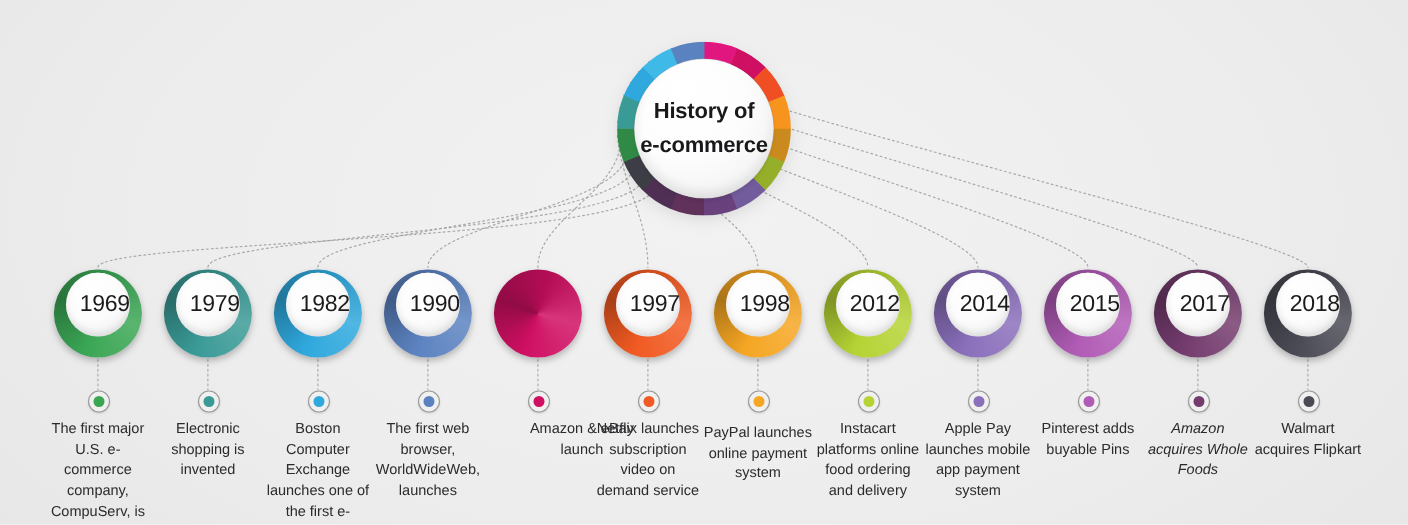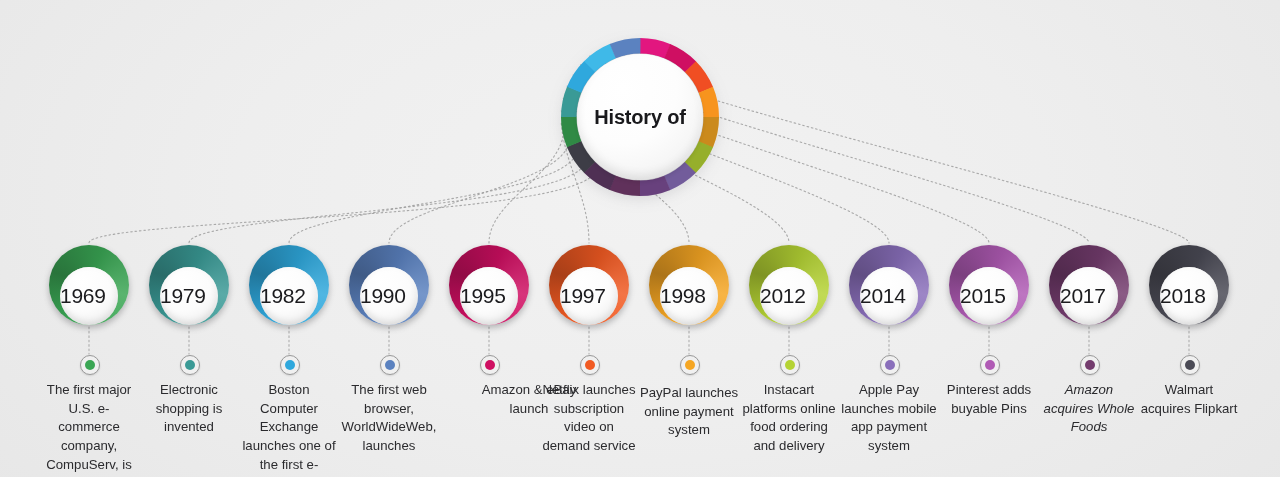--- a/index.html
+++ b/index.html
@@ -37,24 +37,24 @@
   
   .node{position:absolute;width:80px;height:80px;}
   .node-shadow{
     position:absolute;left:3px;top:6px;width:74px;height:74px;border-radius:50%;
     background:rgba(70,70,80,0.22);filter:blur(5px);
   }
   .node-ring{
     position:absolute;left:0;top:0;width:80px;height:80px;border-radius:50%;
   }
   .node-inner{
-    position:absolute;left:11px;top:22px;width:58px;height:58px;border-radius:50%;
+    position:absolute;left:11px;top:3px;width:58px;height:58px;border-radius:50%;
     background:radial-gradient(circle at 36% 26%, #ffffff 0%, #fcfcfc 50%, #eaeaea 100%);
     box-shadow:inset 0 -3px 7px rgba(0,0,0,0.10), inset 0 2px 4px rgba(255,255,255,0.95);
-    display:flex;align-items:center;justify-content:flex-start;
+    display:flex;align-items:center;justify-content:flex-end;
   }
   .node-year{
     font-size:21px;color:#1b1b1e;letter-spacing:-0.3px;font-weight:400;
   }
 
   
   .dot{
     position:absolute;width:18px;height:18px;border-radius:50%;
     background:#f0f0f0;border:1.2px solid #9a9a9a;
     box-shadow:0 1px 2px rgba(0,0,0,0.12);
@@ -116,20 +116,21 @@
         <path d="M 28.618641840458494 129.38135815954152 A 71.25 71.25 0 0 1 13.008252813541631 105.86357763363927" stroke="#4a4a55" stroke-width="15.5" fill="none"></path>
         <path d="M 13.173583308570826 106.26619455601265 A 71.25 71.25 0 0 1 7.751329365324679 78.5647612246642" stroke="#3aa654" stroke-width="15.5" fill="none"></path>
         <path d="M 7.75 79.00000000000001 A 71.25 71.25 0 0 1 13.341370150429427 51.332205973784625" stroke="#3a9a96" stroke-width="15.5" fill="none"></path>
         <path d="M 13.173583308570798 51.73380544398739 A 71.25 71.25 0 0 1 28.927342133169518 28.31182155421898" stroke="#2fa8dd" stroke-width="15.5" fill="none"></path>
         <path d="M 28.61864184045848 28.618641840458494 A 71.25 71.25 0 0 1 52.13642236636072 13.008252813541645" stroke="#3fb9e8" stroke-width="15.5" fill="none"></path>
         <path d="M 51.73380544398737 13.173583308570812 A 71.25 71.25 0 0 1 79.43523877533586 7.751329365324679" stroke="#5b82c0" stroke-width="15.5" fill="none"></path>
         <path d="M 7.75 79 A 71.25 71.25 0 0 0 150.25 79" stroke="rgba(0,0,0,0.17)" stroke-width="15.5" fill="none"></path>
       </svg>
     <div class="hub-inner">
       <div class="hub-title">History of</div>
+      <div class="hub-title">e-commerce</div>
     </div>
   </div>
 
   <div id="nodes">
       <div class="node" style="left: 49px; top: 245px;">
         <div class="node-shadow"></div>
         <div class="node-ring" style="background:conic-gradient(from 200deg,#3aa654 0deg, rgb(41,116,59) 90deg, rgb(51,146,74) 180deg, rgb(90,180,111) 265deg, #3aa654 360deg);box-shadow:0 3px 6px rgba(0,0,0,0.18);"></div>
         <div class="node-inner">
           <span class="node-year">1969</span>
         </div>
@@ -167,23 +168,20 @@
           <span class="node-year">1990</span>
         </div>
       </div>
       <div class="dot" style="left: 380px; top: 355px;">
         <i style="background: rgb(91, 130, 192);"></i>
       </div>
       <div class="caption" style="left: 339px; top: 381px; width: 100px;">The first web browser, WorldWideWeb, launches</div>
       <div class="node" style="left: 449px; top: 245px;">
         <div class="node-shadow"></div>
         <div class="node-ring" style="background:conic-gradient(from 200deg,#cf0f62 0deg, rgb(145,11,69) 90deg, rgb(182,13,86) 180deg, rgb(215,53,123) 265deg, #cf0f62 360deg);box-shadow:0 3px 6px rgba(0,0,0,0.18);"></div>
-        <div class="node-inner">
-          <span class="node-year">1995</span>
-        </div>
       </div>
       <div class="dot" style="left: 480px; top: 355px;">
         <i style="background: rgb(207, 15, 98);"></i>
       </div>
       <div class="caption" style="left: 439px; top: 381px; width: 100px; margin-left: 40px;">Amazon &amp; eBay launch</div>
       <div class="node" style="left: 549px; top: 245px;">
         <div class="node-shadow"></div>
         <div class="node-ring" style="background:conic-gradient(from 200deg,#f15a22 0deg, rgb(169,63,24) 90deg, rgb(212,79,30) 180deg, rgb(243,116,69) 265deg, #f15a22 360deg);box-shadow:0 3px 6px rgba(0,0,0,0.18);"></div>
         <div class="node-inner">
           <span class="node-year">1997</span>

